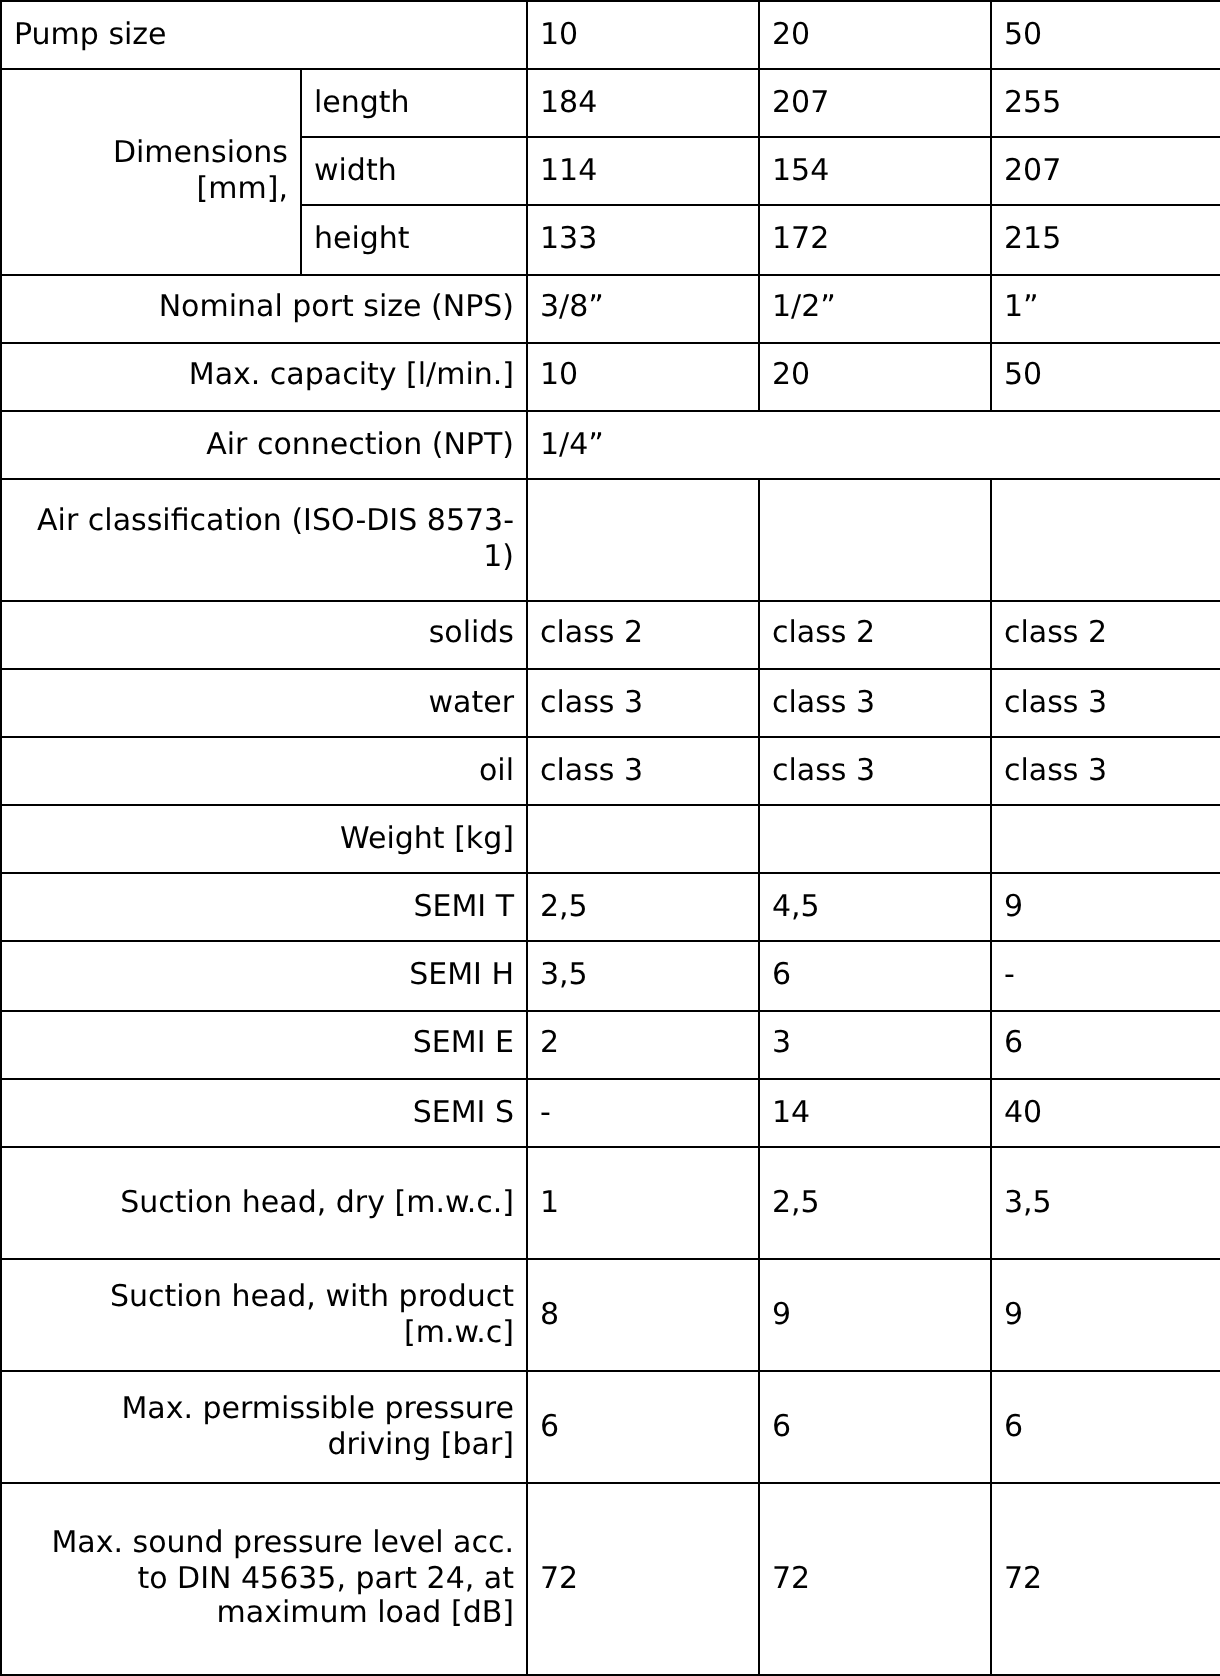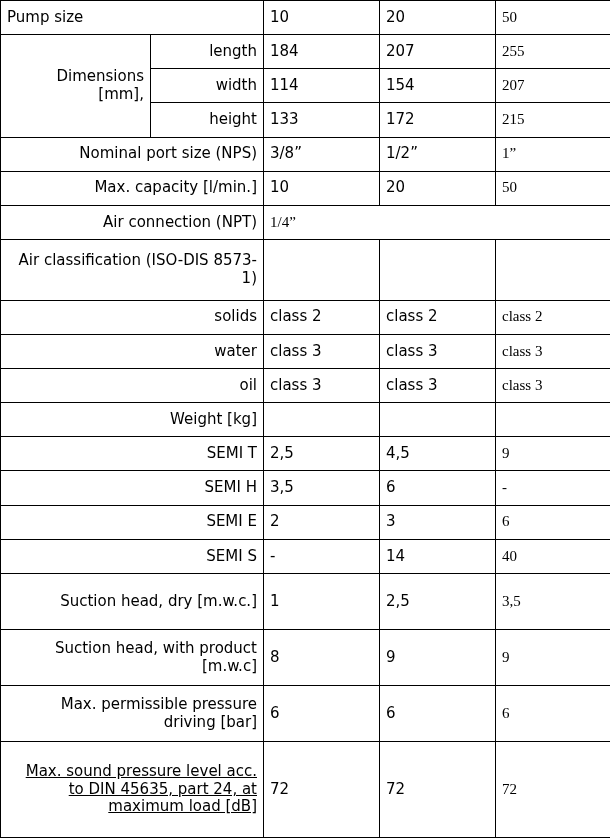--- a/index.html
+++ b/index.html
@@ -24,29 +24,29 @@
   #spec-table th {
     border: 1px solid #000000;
     padding: 2px 6px;
     font-size: 15px;
     line-height: 1.18;
     font-weight: normal;
     vertical-align: middle;
     box-sizing: border-box;
   }
   .outer-left { border-left: 3px solid #000; }
-  .outer-right { border-right: 3px solid #000; font-family: Liberation Serif, serif; }
+  .outer-right { border-right: 3px solid #000; }
   .outer-top { border-top: 3px solid #000; border-radius: 16px; }
   .outer-bottom { border-bottom: 3px solid #000; }
   .thick-bottom { border-bottom: 2px solid #000; }
   .c { text-align: left; }
   .l { text-align: left; }
   .hdr { font-size: 16px; font-weight: bold; }
   .label { text-align: right; }
-  .sub { text-align: right; }
+  .sub { text-align: left; }
   col.c1 { width: 150px; }
   col.c2 { width: 113px; }
   col.c3 { width: 116px; }
   col.c4 { width: 116px; }
   col.c5 { width: 115px; }
   .tall { height: 56px; padding-left: 34px; }
 </style>
 </head>
 <body>
 
@@ -186,19 +186,19 @@
     </tr>
 
     <tr class="tall">
       <td class="label outer-left" colspan="2">Max. permissible pressure driving [bar]</td>
       <td class="c">6</td>
       <td class="c">6</td>
       <td class="c outer-right">6</td>
     </tr>
 
     <tr>
-      <td class="label outer-left outer-bottom" colspan="2" style="height:96px;text-decoration:underline;">Max. sound pressure level acc. to DIN 45635, part 24, at maximum load [dB]</td>
+      <td class="label outer-left outer-bottom" colspan="2" style="height:96px;">Max. sound pressure level acc. to DIN 45635, part 24, at maximum load [dB]</td>
       <td class="c outer-bottom">72</td>
       <td class="c outer-bottom">72</td>
       <td class="c outer-bottom outer-right">72</td>
     </tr>
   </tbody>
 </table>
 
 </body></html>

